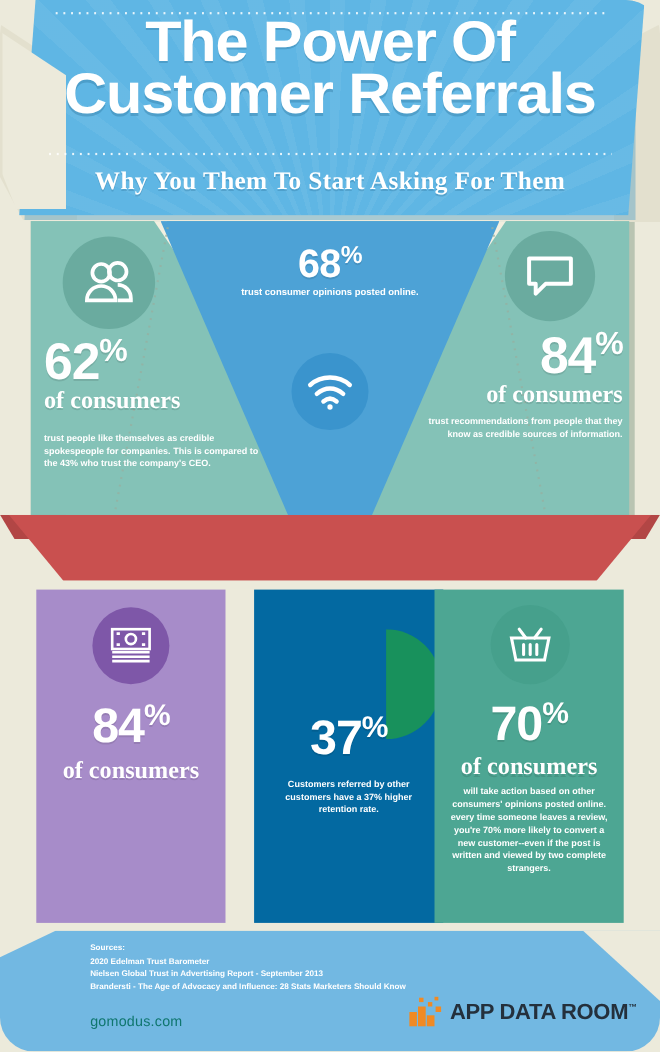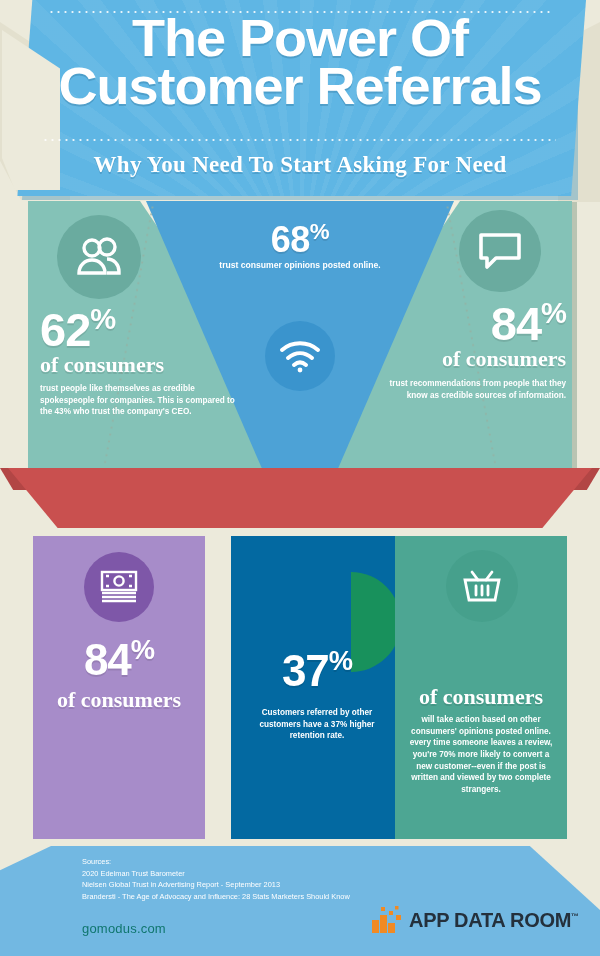--- a/index.html
+++ b/index.html
@@ -3,21 +3,21 @@
 <meta charset="utf-8">
 <style>
   html,body{margin:0;padding:0;}
   body{
     width:600px;height:956px;
     background:#eceadb;
     font-family:"Liberation Sans", sans-serif;
     overflow:hidden;
     position:relative;
   }
-  .stage{position:absolute;inset:0;width:600px;height:956px;overflow:hidden;}
+  .stage{position:absolute;inset:0;width:600px;height:956px;overflow:hidden;border-radius:31px;}
 
   
   .header-wrap{position:absolute;left:0;top:0;width:600px;height:205px;}
   .hdr-shadow{
     position:absolute;left:22px;top:0;width:556px;height:200px;
     background:#2e8fc4;opacity:.35;
     clip-path:polygon(2% 0,100% 0,100% 100%,0 100%);
   }
   .hdr-main{
     position:absolute;left:14px;top:0;width:572px;height:196px;
@@ -127,21 +127,21 @@
     font-weight:700;text-shadow:0 2px 0 rgba(0,0,0,.10);
   }
   .body-txt{
     color:#fff;font-size:8.2px;line-height:1.42;font-weight:700;
     font-family:"Liberation Sans", sans-serif;
   }
 
   .blk62{position:absolute;left:40px;top:110px;width:215px;text-align:left;}
   .blk62 .big-pct{font-size:47px;letter-spacing:-1px;}
   .blk62 .of-consumers{font-size:22px;margin-top:1px;}
-  .blk62 .body-txt{margin-top:5px;width:195px;}
+  .blk62 .body-txt{margin-top:16px;width:195px;}
 
   .blk84{position:absolute;left:350px;top:104px;width:216px;text-align:right;}
   .blk84 .big-pct{font-size:47px;letter-spacing:-1px;}
   .blk84 .of-consumers{font-size:22px;margin-top:1px;}
   .blk84 .body-txt{margin-top:6px;margin-left:auto;width:196px;text-align:right;}
 
   .blk68{position:absolute;left:200px;top:26px;width:200px;text-align:center;}
   .blk68 .big-pct{font-size:36px;letter-spacing:-.5px;}
   .blk68 .body-txt{margin-top:3px;font-size:8.6px;}
 
@@ -191,21 +191,21 @@
     background:#72b8e2;
     clip-path:polygon(8.5% 0%, 100% 0%, 100% 100%, 0% 100%, 0% 22%);
   }
   .foot-cut-r{
     position:absolute;right:0;top:0;width:130px;height:64px;
     background:#eceadb;
     clip-path:polygon(100% 0%, 100% 100%, 46% 0%);
   }
   .sources{
     position:absolute;left:82px;top:10px;color:#fff;
-    font-size:7.4px;line-height:1.58;font-weight:400;
+    font-size:7.4px;line-height:1.58;font-weight:700;
     font-family:"Liberation Sans", sans-serif;
   }
   .site{
     position:absolute;left:82px;top:921px;color:#0f766e;
     font-size:13px;font-weight:400;letter-spacing:.2px;
     font-family:"Liberation Sans", sans-serif;
   }
   .logo{position:absolute;left:372px;top:906px;display:flex;align-items:center;gap:7px;}
   .logo-mark{width:30px;height:28px;position:relative;}
   .logo-text{
@@ -226,21 +226,21 @@
     <div class="hdr-shadow"></div>
     <div class="hdr-main"></div>
     <div class="hdr-rays"></div>
     <div class="hdr-tail-l2"></div>
     <div class="dot-line dot-top"></div>
     <div class="dot-line dot-mid"></div>
     <div class="title">
       <span class="l1">The Power Of</span>
       <span class="l2">Customer Referrals</span>
     </div>
-    <div class="subtitle">Why You Need To Start Asking For Need</div>
+    <div class="subtitle">Why You Them To Start Asking For Them</div>
   </div>
 
   <div class="top-sec">
     <div class="teal-bg-shadow"></div>
     <div class="teal-bg"></div>
     <div class="wedge-edge"></div>
     <div class="wedge-edge-r"></div>
     <div class="wedge"></div>
     <div class="wedge-dots-l"></div>
     <div class="wedge-dots-r"></div>
@@ -324,20 +324,23 @@
       </div>
     </div>
 
     <div class="panel p3">
       <div class="icon-circle ic-green" style="left:51px;top:14px;width:72px;height:72px;">
         <svg width="44" height="40" viewBox="0 0 44 40" fill="none" stroke="#fff" stroke-width="2.8" stroke-linecap="round">
           <path d="M12 6l6 8M32 6l-6 8"></path>
           <path d="M5 14h34l-4 20H9z"></path>
           <path d="M16 20v9M22 20v9M28 20v9"></path>
         </svg>
+      </div>
+      <div class="pct-wrap" style="top:100px;">
+        <div class="big-pct"><span>70</span><span class="sub">%</span></div>
       </div>
       <div class="pct-wrap" style="top:148px;">
         <div class="of-consumers">of consumers</div>
       </div>
       <div class="pct-wrap" style="top:178px;padding:0 14px;">
         <div class="body-txt">will take action based on other consumers' opinions posted online. every time someone leaves a review, you're 70% more likely to convert a new customer--even if the post is written and viewed by two complete strangers.</div>
       </div>
     </div>
   </div>
 

